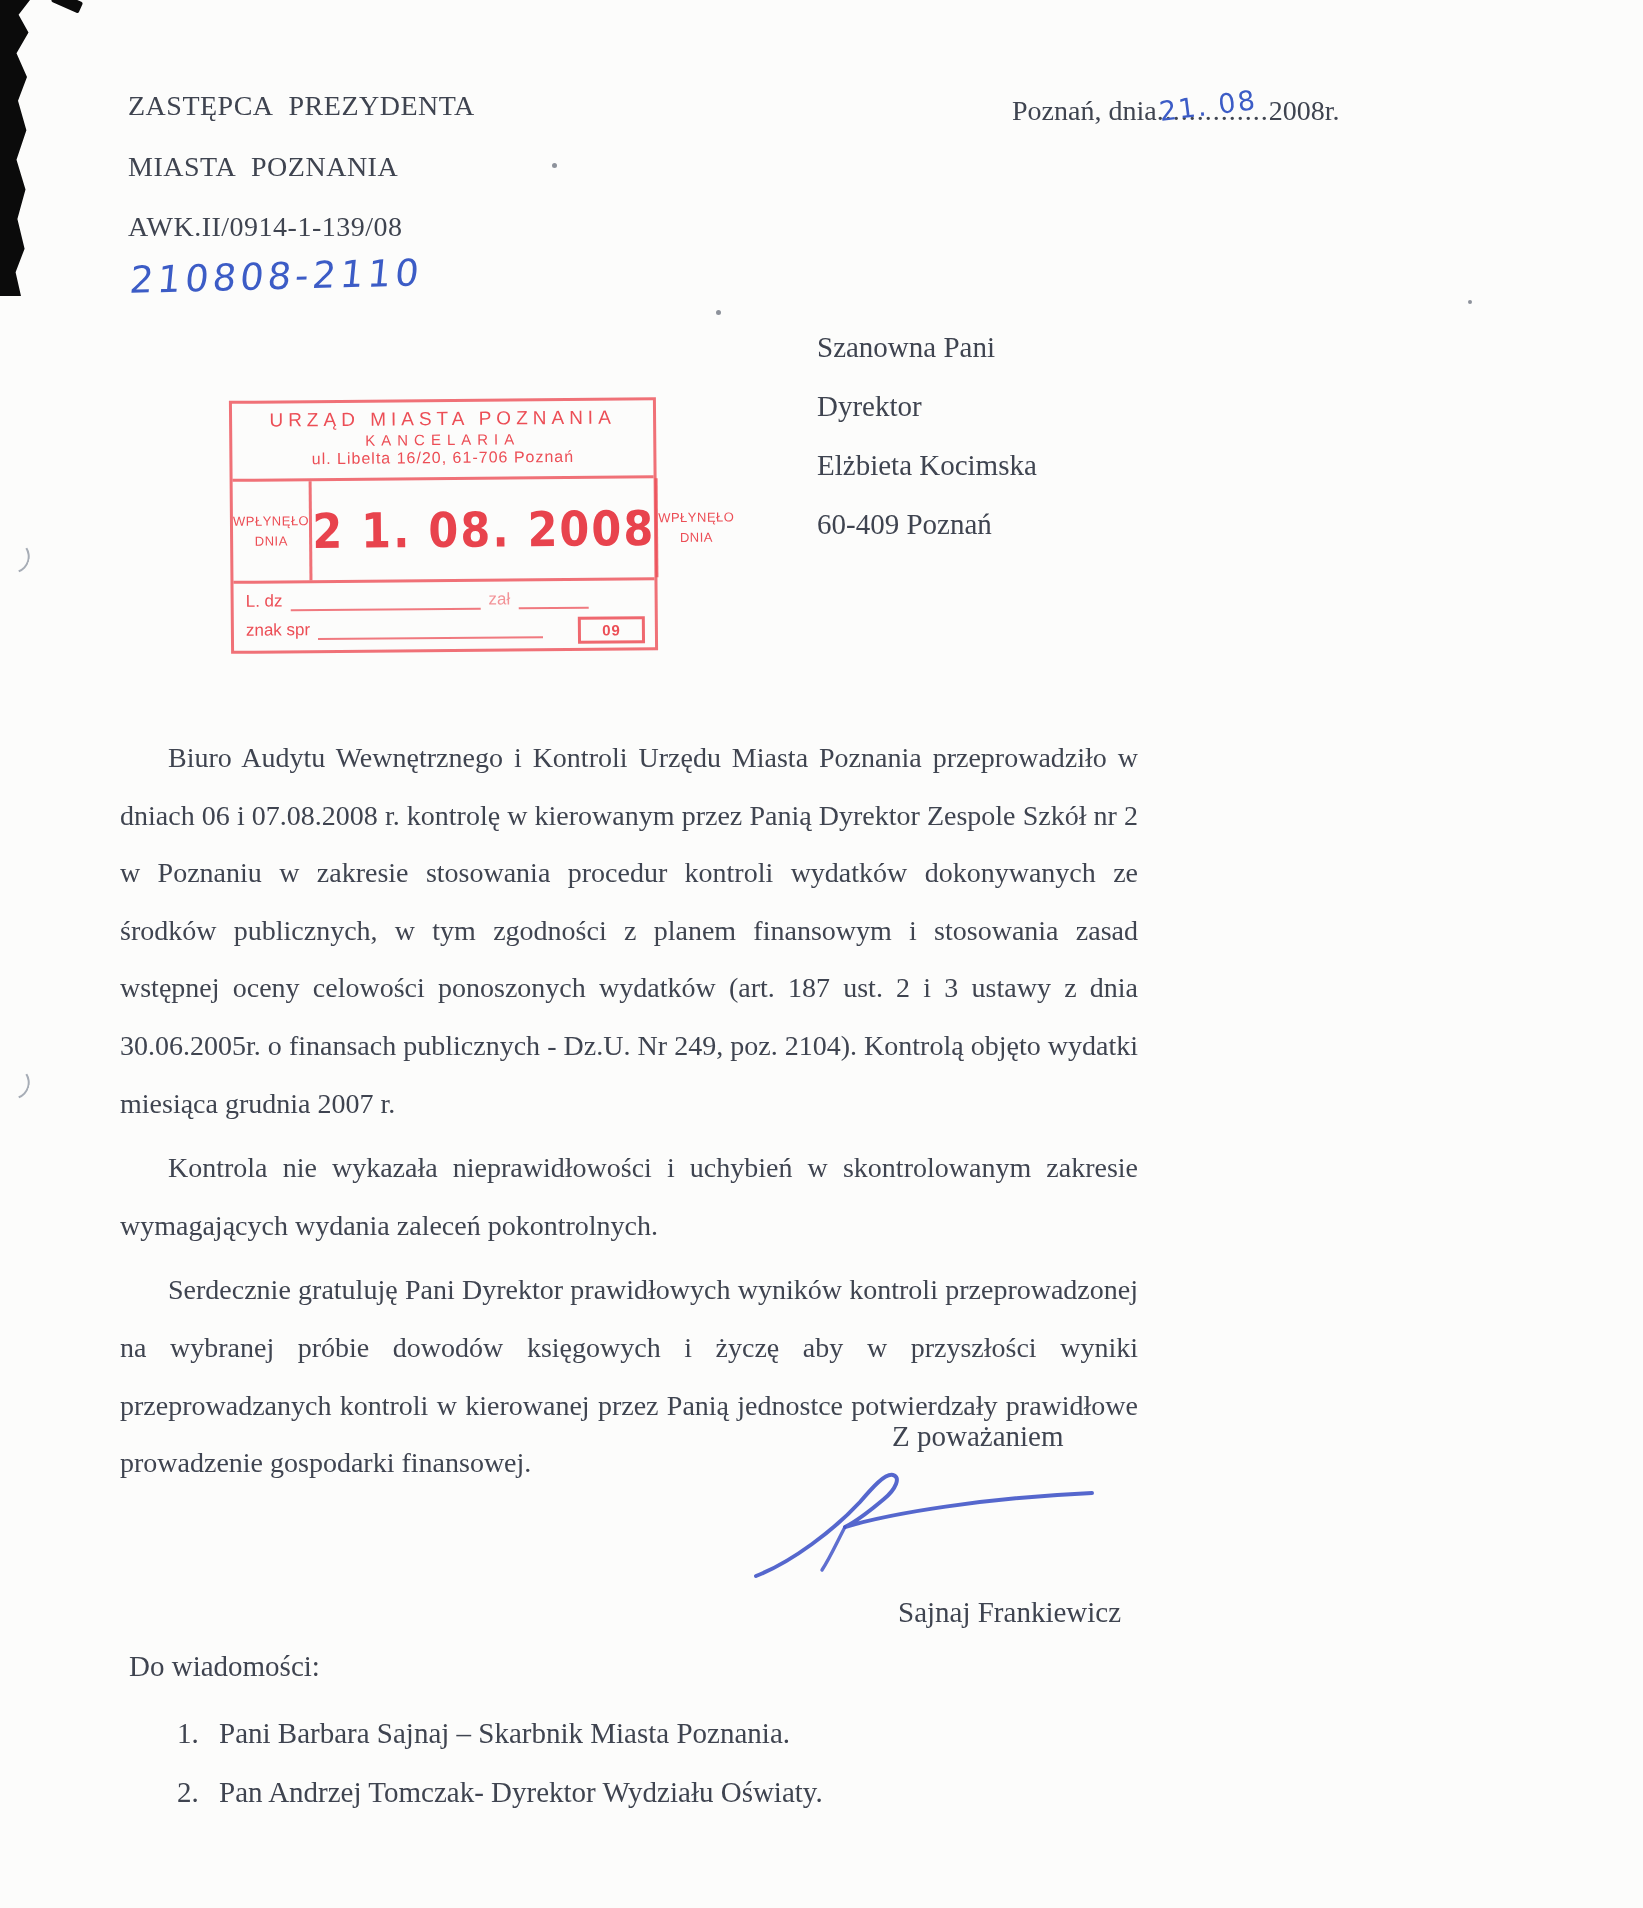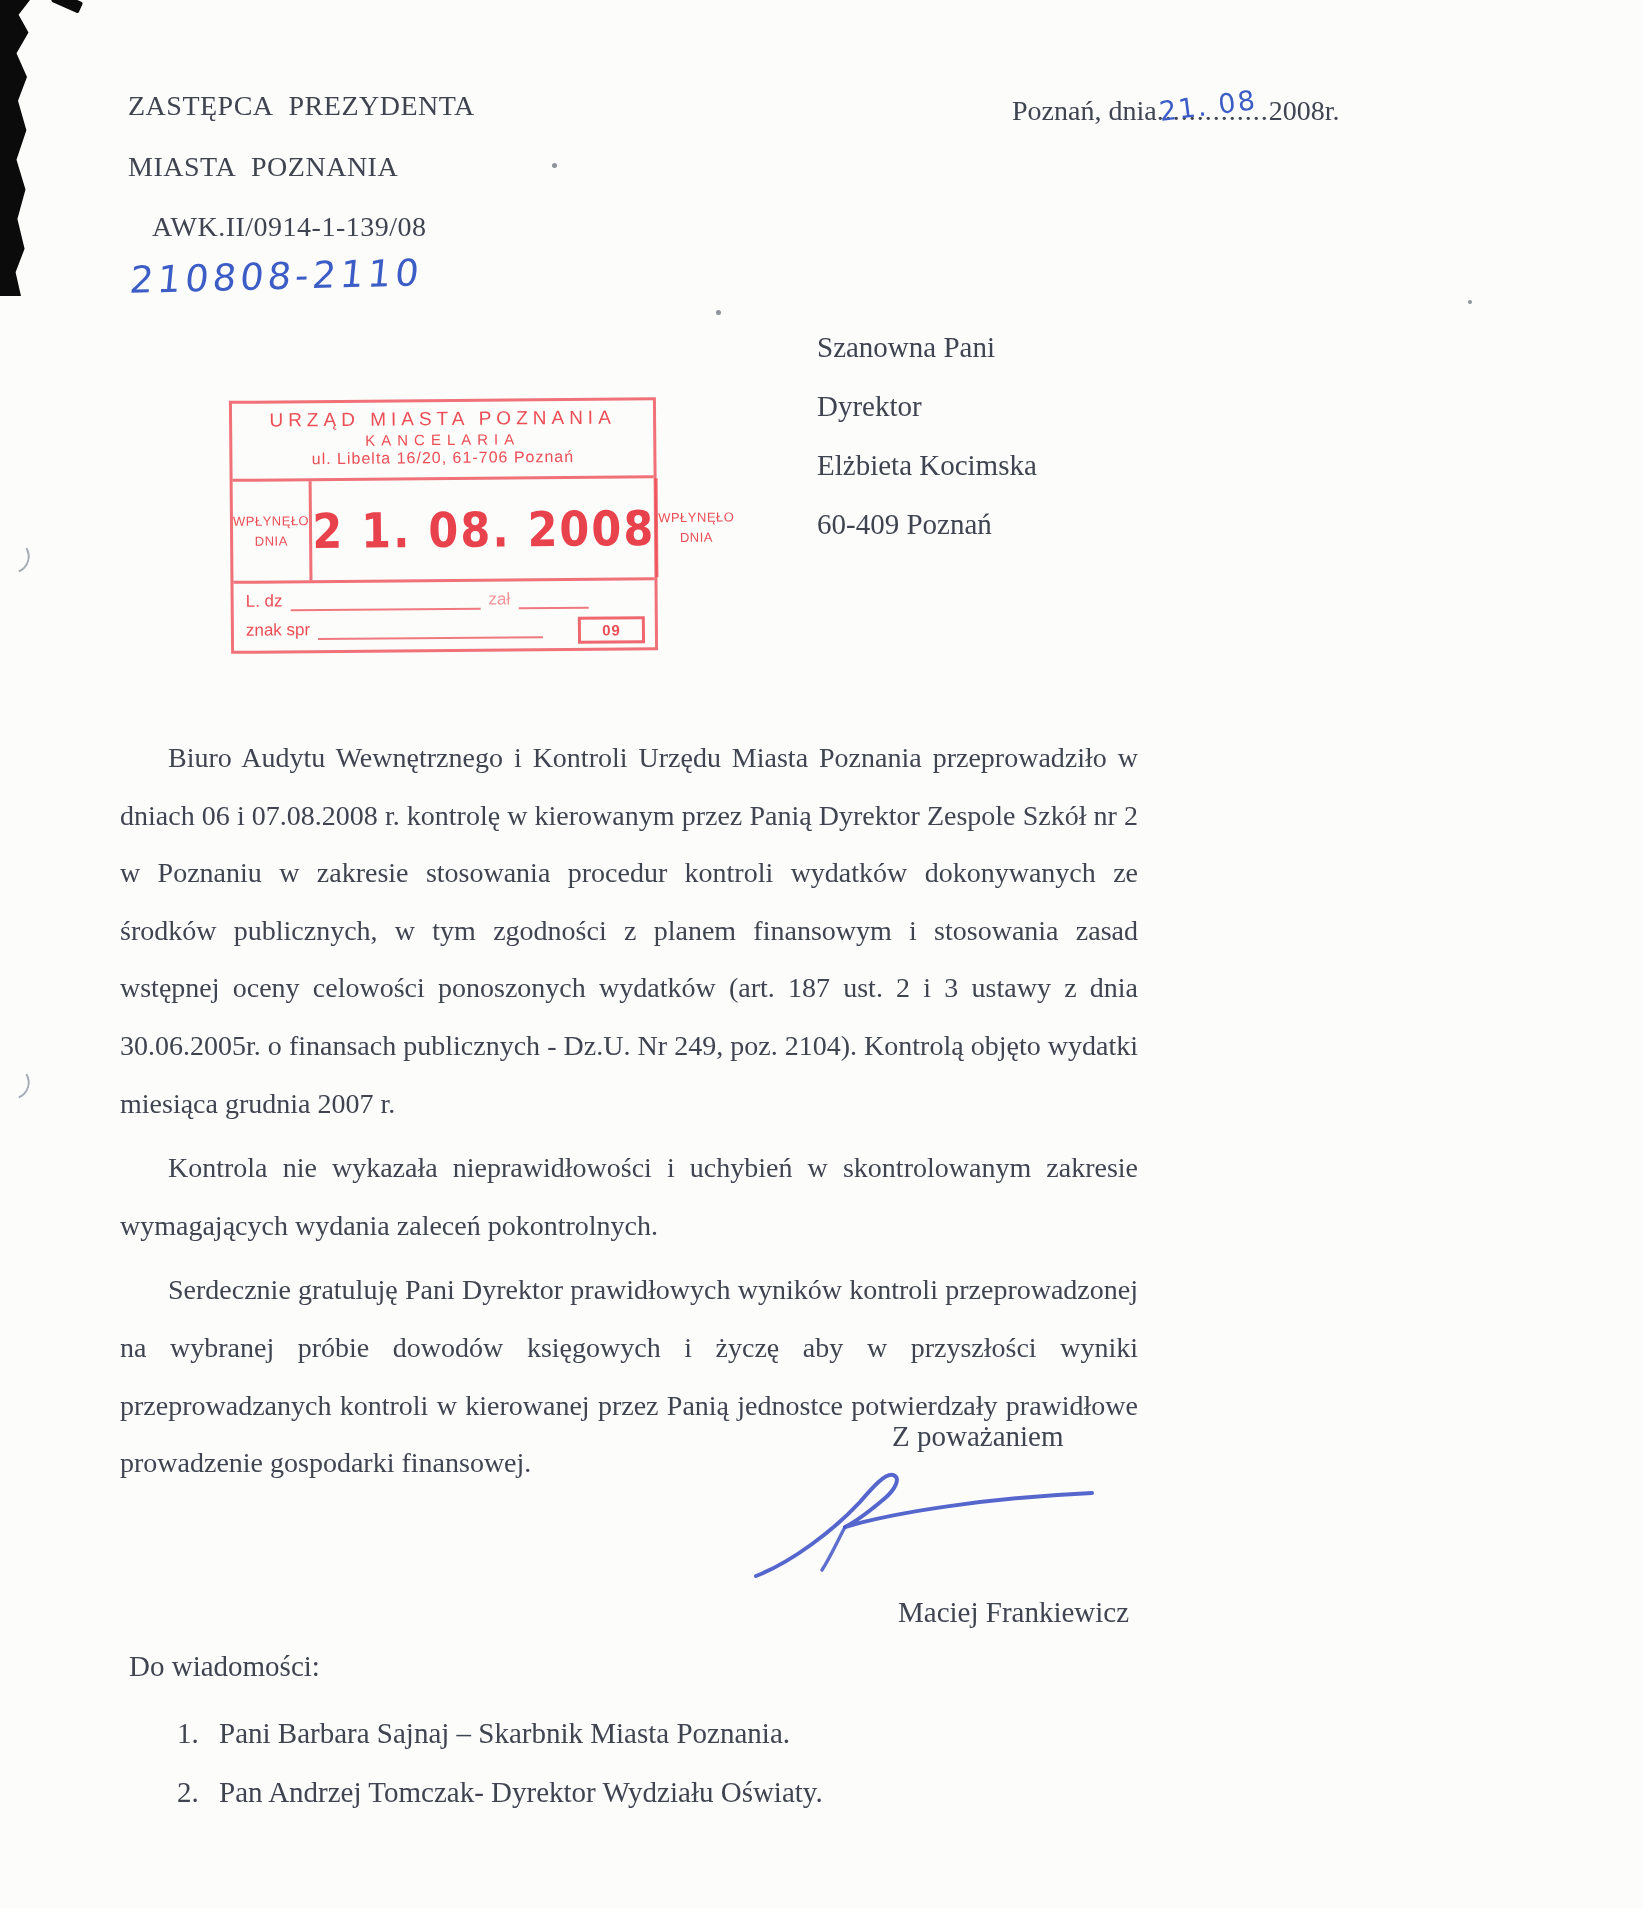--- a/index.html
+++ b/index.html
@@ -22,21 +22,21 @@
   }
   .margin-mark{
     position:absolute;left:-14px;width:40px;height:34px;
     border:2.5px solid #a7adb6;border-radius:50%;
     border-color:transparent #a7adb6 transparent transparent;
     transform:rotate(18deg);
   }
   .speck{position:absolute;width:5px;height:5px;border-radius:50%;background:#8d929b;}
   
   .sender{position:absolute;left:128px;top:76px;font-size:28px;line-height:60.5px;letter-spacing:.5px;word-spacing:9px;}
-  .sender .ref{letter-spacing:.5px;word-spacing:0;margin-left:24px;}
+  .sender .ref{letter-spacing:.5px;word-spacing:0;}
   .hand{color:#3c5cc6;font-family:"DejaVu Sans",sans-serif;}
   .hand-note{
     position:absolute;left:130px;top:255px;font-size:37px;letter-spacing:4px;
     transform:rotate(-1.5deg) skewX(-7deg);font-weight:400;
   }
   
   .dateline{position:absolute;left:1012px;top:95px;font-size:28px;white-space:nowrap;}
   .date-dots{position:relative;display:inline-block;letter-spacing:1px;}
   .hand-date{
     position:absolute;left:2px;bottom:6px;font-size:27px;letter-spacing:2px;
@@ -152,21 +152,21 @@
 
   <div class="salutation">Z poważaniem</div>
 
   <div class="signature">
     <svg width="368" height="118" viewBox="0 0 368 118">
       <path d="M 14 110 C 50 96 92 64 118 36 C 130 22 143 7 151 9 C 159 11 154 23 142 33 C 129 44 113 56 103 61 C 150 47 242 32 350 27" fill="none" stroke="#4356c8" stroke-width="4" stroke-linecap="round" stroke-linejoin="round" opacity="0.9"></path>
       <path d="M 103 61 C 96 74 88 92 80 104" fill="none" stroke="#4356c8" stroke-width="3.4" stroke-linecap="round" opacity="0.85"></path>
     </svg>
   </div>
 
-  <div class="signer">Maciej Frankiewicz</div>
+  <div class="signer">Sajnaj Frankiewicz</div>
 
   <div class="cc-head">Do wiadomości:</div>
   <div class="cc-list">
     <div>
       <span class="cc-num">1.</span><span>Pani Barbara Sajnaj – Skarbnik Miasta Poznania.</span>
     </div>
     <div>
       <span class="cc-num">2.</span><span>Pan Andrzej Tomczak- Dyrektor Wydziału Oświaty.</span>
     </div>
   </div>

